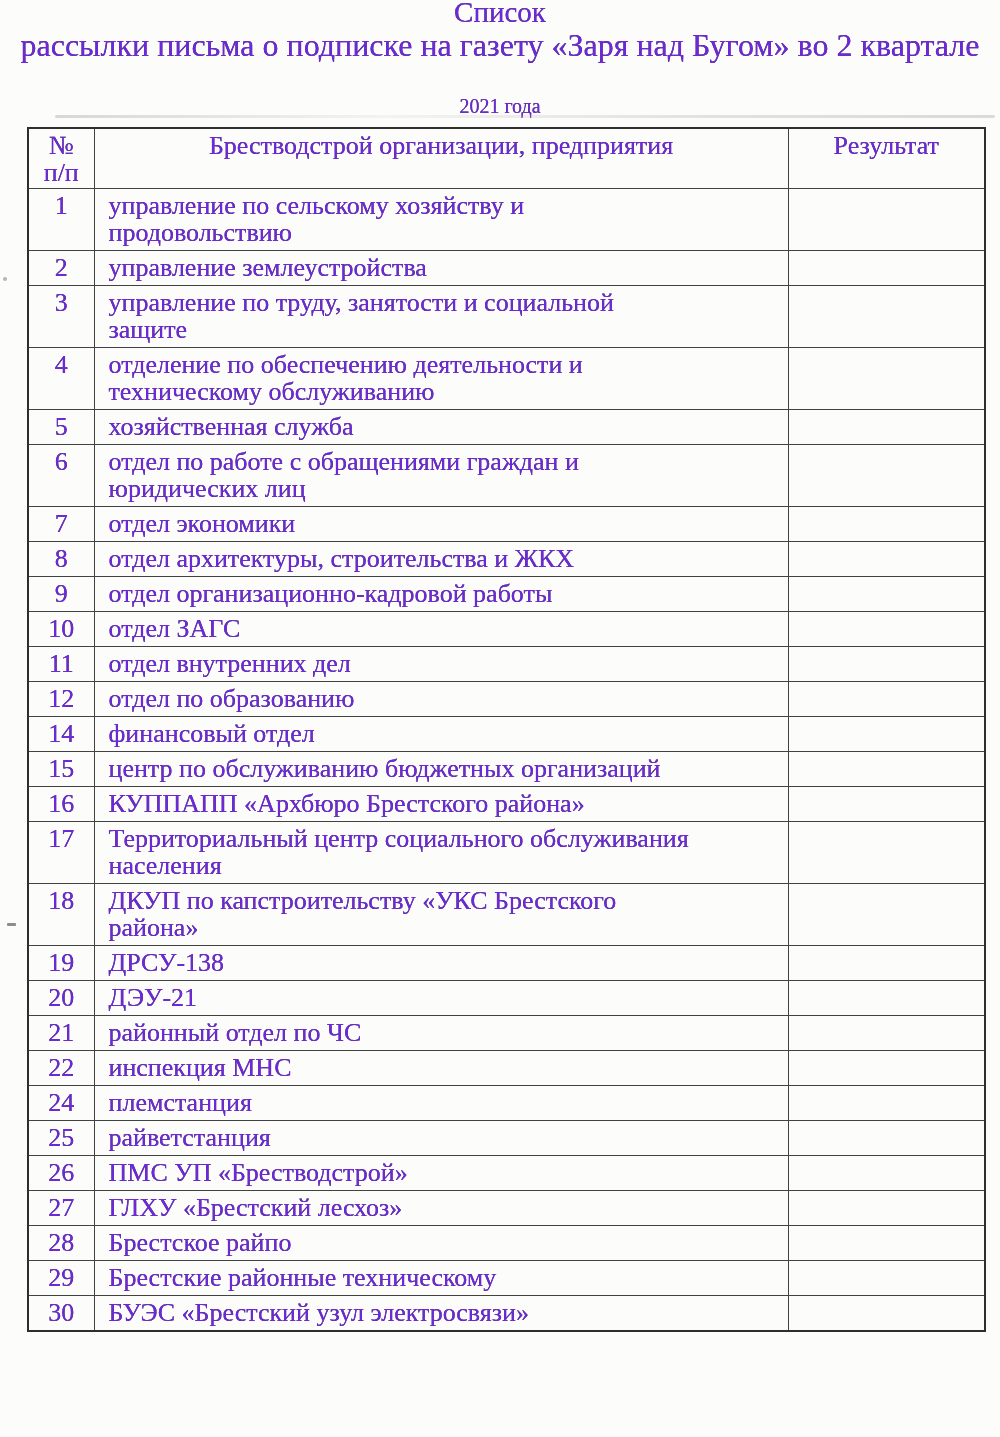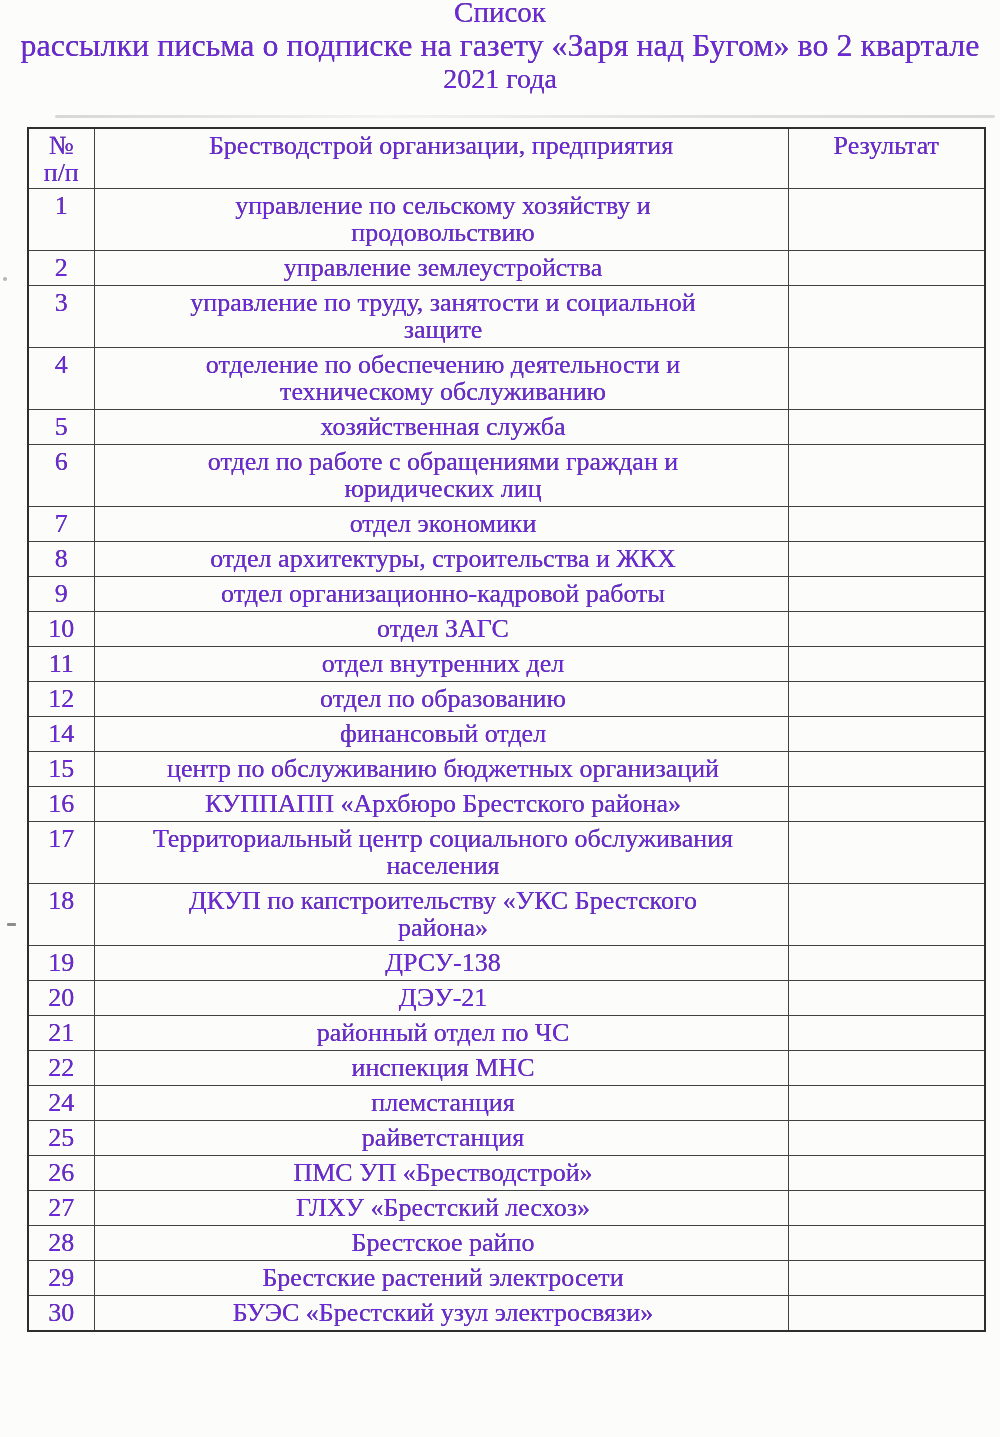--- a/index.html
+++ b/index.html
@@ -17,21 +17,21 @@
     overflow: hidden;
     text-shadow: 0 0 0.6px rgba(25,25,25,0.85);
   }
   .title {
     margin-top: -4px;
     text-align: center;
     line-height: 33px;
   }
   .title-l1 { font-size: 29px; white-space: nowrap; }
   .title-l2 { font-size: 32px; white-space: nowrap; }
-  .title-l3 { font-size: 28px; white-space: nowrap; }
+  .title-l3 { font-size: 20px; white-space: nowrap; margin-top: 28px; }
 
   table.doc-table {
     position: absolute;
     left: 27px;
     top: 127px;
     width: 957px;
     border-collapse: collapse;
     table-layout: fixed;
     border: 2.5px solid #2e2e2e;
     font-size: 26px;
@@ -45,21 +45,21 @@
   .doc-table th {
     text-align: center;
     padding: 3px 2px 2px 2px;
     white-space: pre-line;
   }
   td.cell-num {
     text-align: center;
     padding: 3px 0 4px 0;
   }
   td.cell-name {
-    text-align: center;
+    text-align: left;
     padding: 3px 10px 4px 14px;
     white-space: pre;
   }
   td.cell-result {
     padding: 3px 4px 4px 4px;
   }
 
   
   .scan-streak {
     position: absolute;
@@ -280,21 +280,21 @@
   </tr>
 
   <tr>
     <td class="cell-num">28</td>
     <td class="cell-name">Брестское райпо</td>
     <td class="cell-result"></td>
   </tr>
 
   <tr>
     <td class="cell-num">29</td>
-    <td class="cell-name">Брестские растений электросети</td>
+    <td class="cell-name">Брестские районные техническому</td>
     <td class="cell-result"></td>
   </tr>
 
   <tr>
     <td class="cell-num">30</td>
     <td class="cell-name">БУЭС «Брестский узул электросвязи»</td>
     <td class="cell-result"></td>
   </tr>
 </tbody>
   </table>

